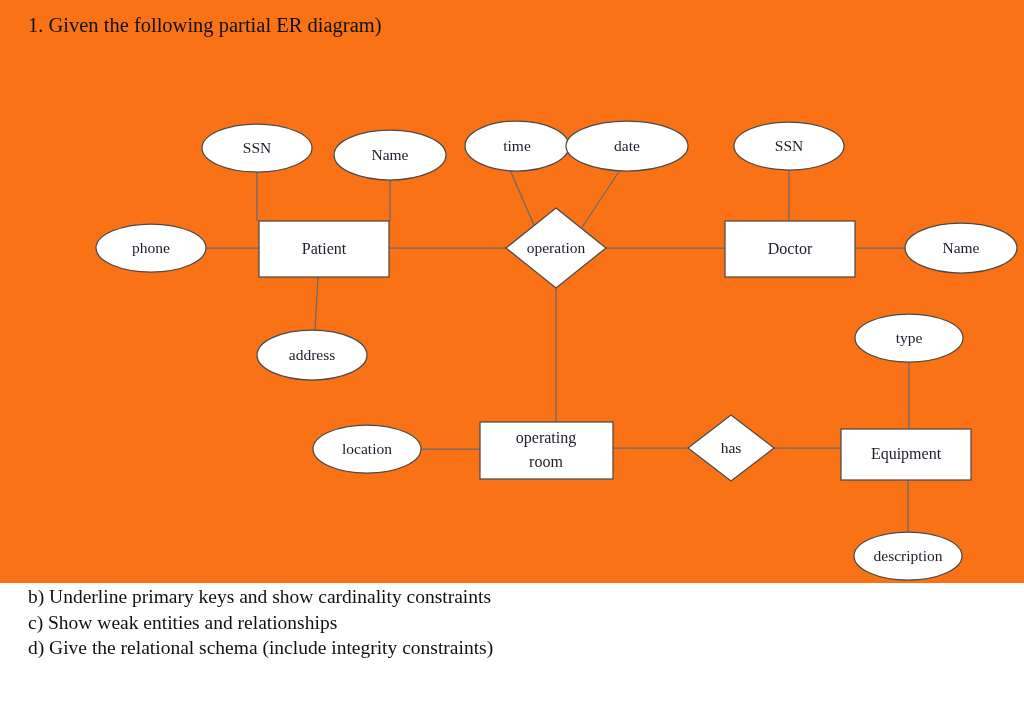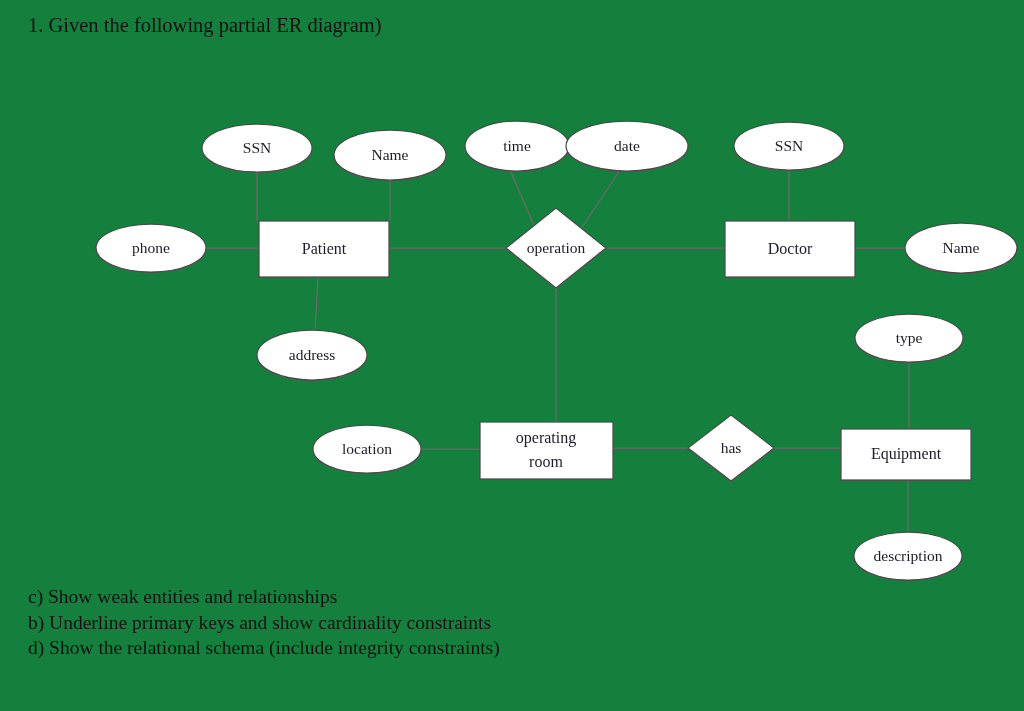--- a/index.html
+++ b/index.html
@@ -12,22 +12,22 @@
     width: 1024px;
     height: 711px;
     position: relative;
     font-family: "Liberation Serif", "DejaVu Serif", serif;
     color: #1a1a1a;
     overflow: hidden;
   }
   #page {
     position: relative;
     width: 1024px;
-    height: 711px;
-    background: #15803d;
+    height: 583px;
+    background: #f97316;
   }
   .question-title {
     position: absolute;
     left: 28px;
     top: 12px;
     font-size: 20.5px;
     line-height: 26px;
     color: #111111;
     white-space: nowrap;
   }
@@ -188,18 +188,18 @@
 
       <g>
         <ellipse class="er-shape" cx="908" cy="500" rx="54" ry="24"></ellipse>
         <text class="er-label" x="908" y="501">description</text>
       </g>
 
     </svg>
   </div>
 
   <div class="answers">
+    <div class="line">b) Underline primary keys and show cardinality constraints</div>
     <div class="line">c) Show weak entities and relationships</div>
-    <div class="line">b) Underline primary keys and show cardinality constraints</div>
-    <div class="line">d) Show the relational schema (include integrity constraints)</div>
+    <div class="line">d) Give the relational schema (include integrity constraints)</div>
   </div>
 
 </div>
 
 </body></html>

